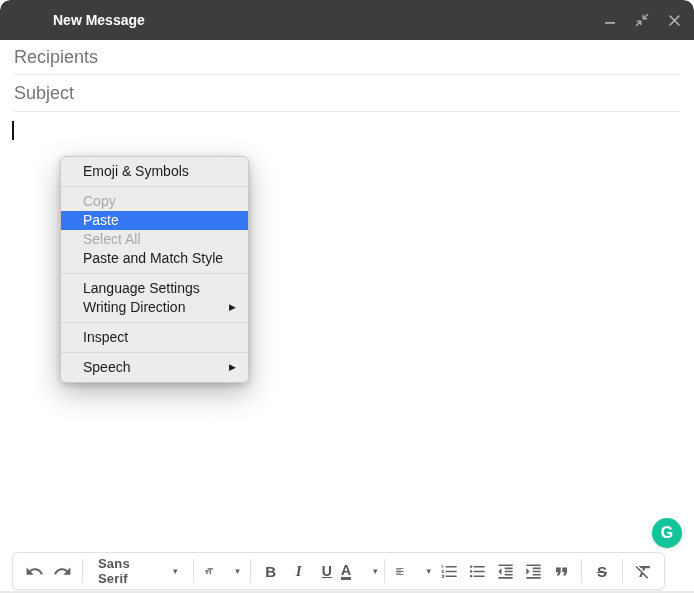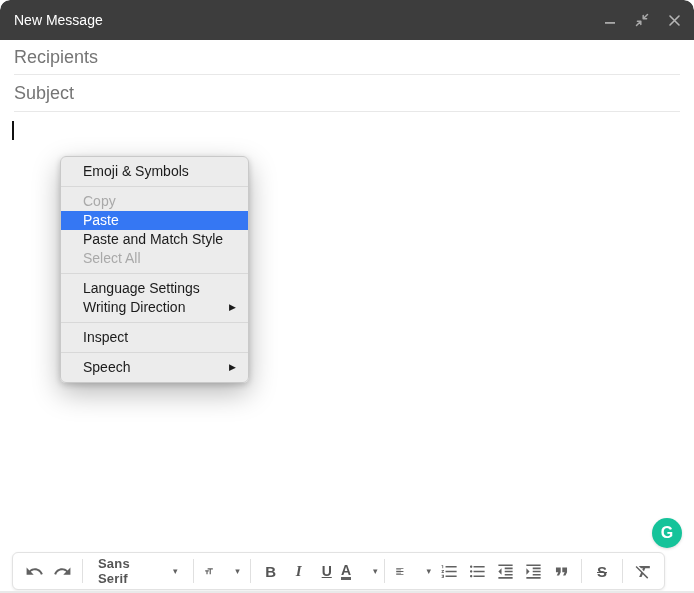--- a/index.html
+++ b/index.html
@@ -8,21 +8,21 @@
     position:relative; width:694px; height:593px; background:#fff;
     border-radius:10px 10px 0 0; overflow:hidden;
     border-bottom:2px solid #e9e9e9;
   }
   
   .titlebar {
     position:absolute; top:0; left:0; right:0; height:40px;
     background:#3d3d3d; border-radius:10px 10px 0 0;
     display:flex; align-items:center; padding:0 10px 0 14px;
   }
-  .titlebar-title { color:#fff; font-size:14px; font-weight:normal; flex:1; }
+  .titlebar-title { color:#fff; font-size:14px; font-weight:bold; flex:1;margin-left:39px; }
   .win-controls { display:flex; align-items:center; gap:12px; }
   .win-btn { width:20px; height:20px; display:flex; align-items:center; justify-content:center; cursor:pointer; }
   
   .field-row {
     position:absolute; left:14px; right:14px; display:flex; align-items:center;
     border-bottom:1px solid #e8e8e8;
   }
   .field-row.recipients { top:40px; height:35px; }
   .field-row.subject { top:75px; height:37px; }
   .field-row input {
@@ -123,25 +123,25 @@
         <span class="mi-label">Emoji &amp; Symbols</span>
       </div>
     </div>
     <div class="menu-section">
       <div class="menu-item disabled">
         <span class="mi-label">Copy</span>
       </div>
       <div class="menu-item highlighted">
         <span class="mi-label">Paste</span>
       </div>
-      <div class="menu-item">
-        <span class="mi-label">Paste and Match Style</span>
-      </div>
       <div class="menu-item disabled">
         <span class="mi-label">Select All</span>
+      </div>
+      <div class="menu-item">
+        <span class="mi-label">Paste and Match Style</span>
       </div>
     </div>
     <div class="menu-section">
       <div class="menu-item">
         <span class="mi-label">Language Settings</span>
       </div>
       <div class="menu-item">
         <span class="mi-label">Writing Direction</span>
         <span class="submenu-arrow">▶</span>
       </div>

